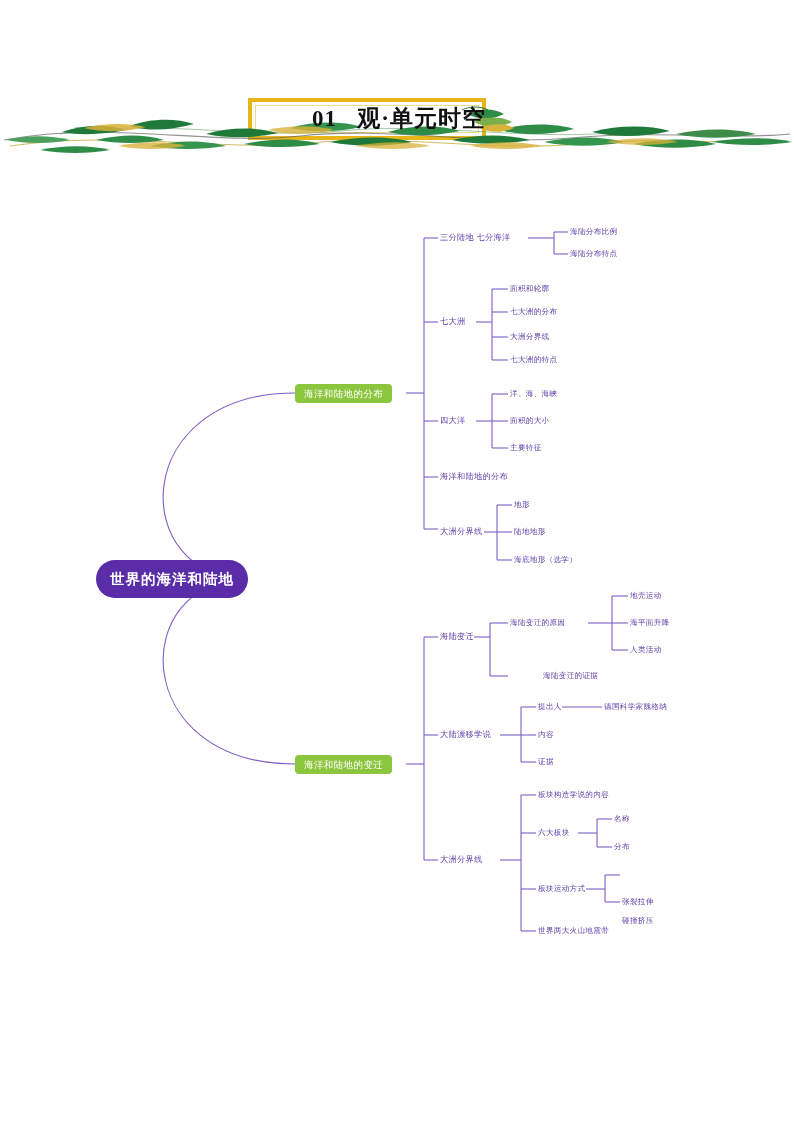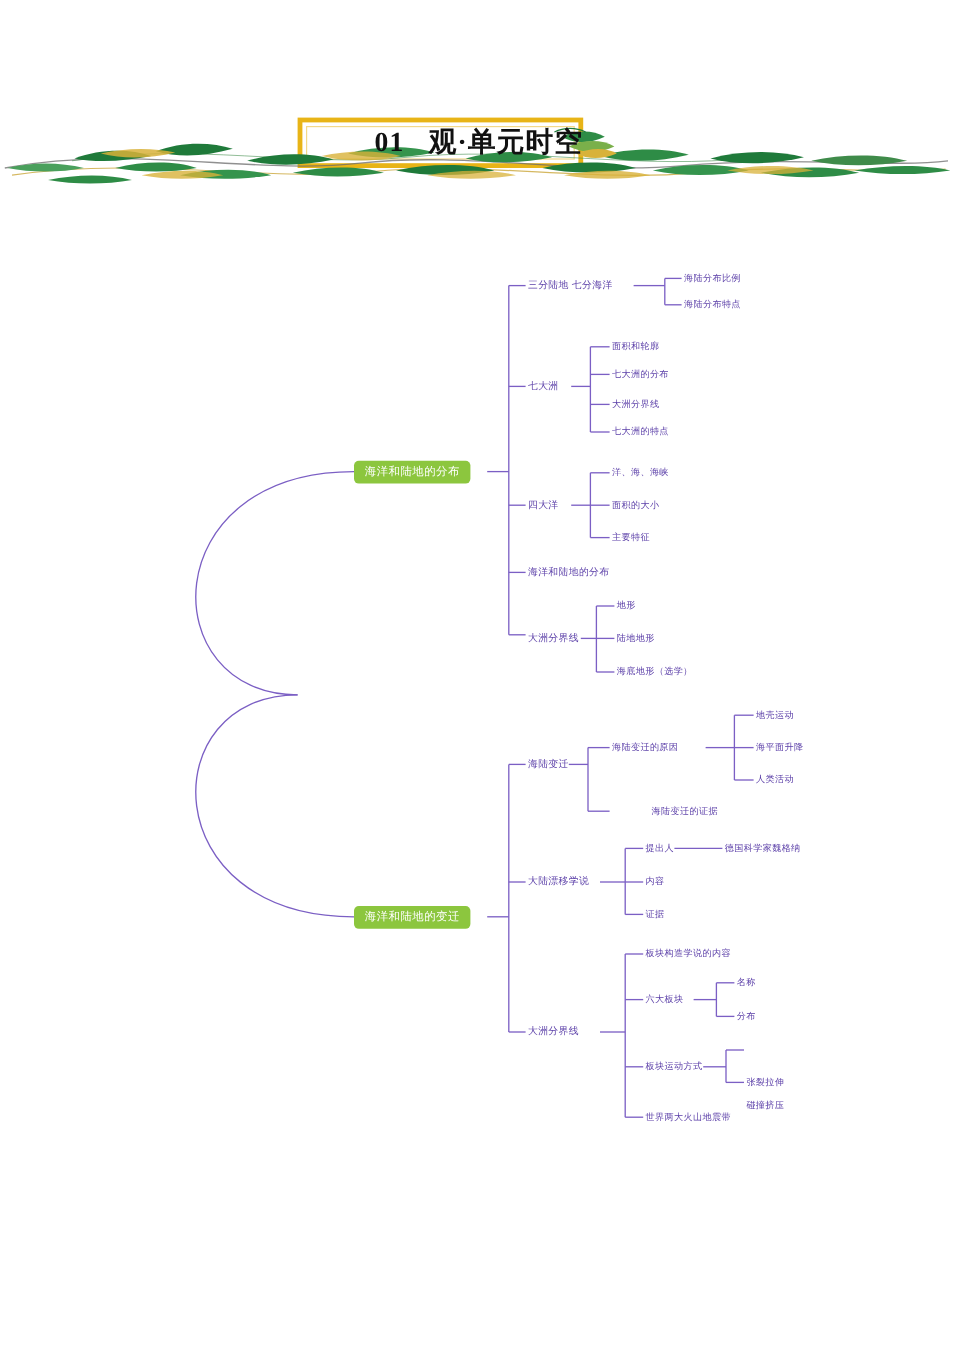--- a/index.html
+++ b/index.html
@@ -259,20 +259,21 @@
       <path d="M597,819 H612"></path>
       <path d="M597,847 H612"></path>
 
       <path d="M586,889 H605"></path>
       <path d="M605,875 V902"></path>
       <path d="M605,875 H620"></path>
       <path d="M605,902 H620"></path>
     </g>
   </svg>
 
+  <div class="node node-root" style="left:96px; top:560px; width:152px;">世界的海洋和陆地</div>
 
   <div class="node node-l1" style="left:295px; top:384px;">海洋和陆地的分布</div>
   <div class="node node-l1" style="left:295px; top:755px;">海洋和陆地的变迁</div>
 
   <div class="node node-leaf l2" style="left:440px; top:232px;text-align:right;">三分陆地  七分海洋</div>
   <div class="node node-leaf l2" style="left:440px; top:316px;">七大洲</div>
   <div class="node node-leaf l2" style="left:440px; top:415px;">四大洋</div>
   <div class="node node-leaf l2" style="left:440px; top:471px;">海洋和陆地的分布</div>
   <div class="node node-leaf l2" style="left:440px; top:526px;">大洲分界线</div>
 

